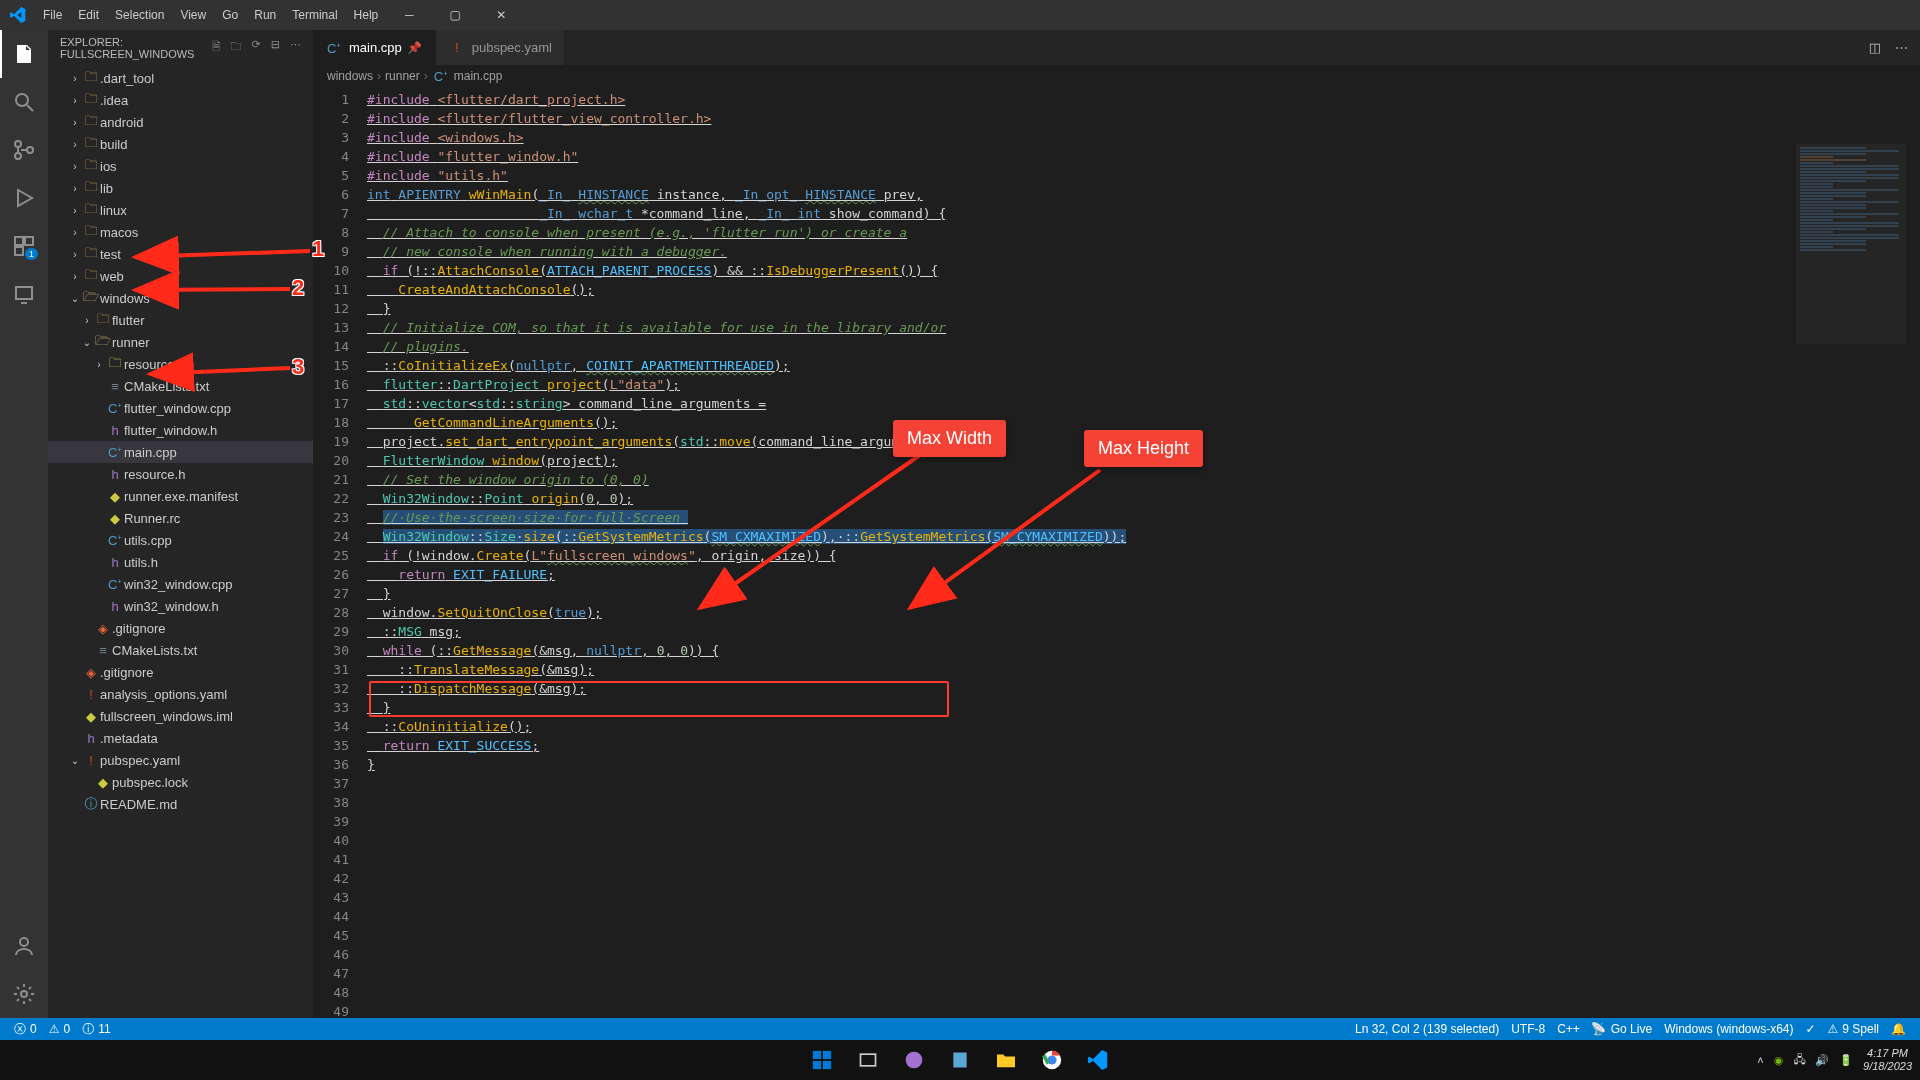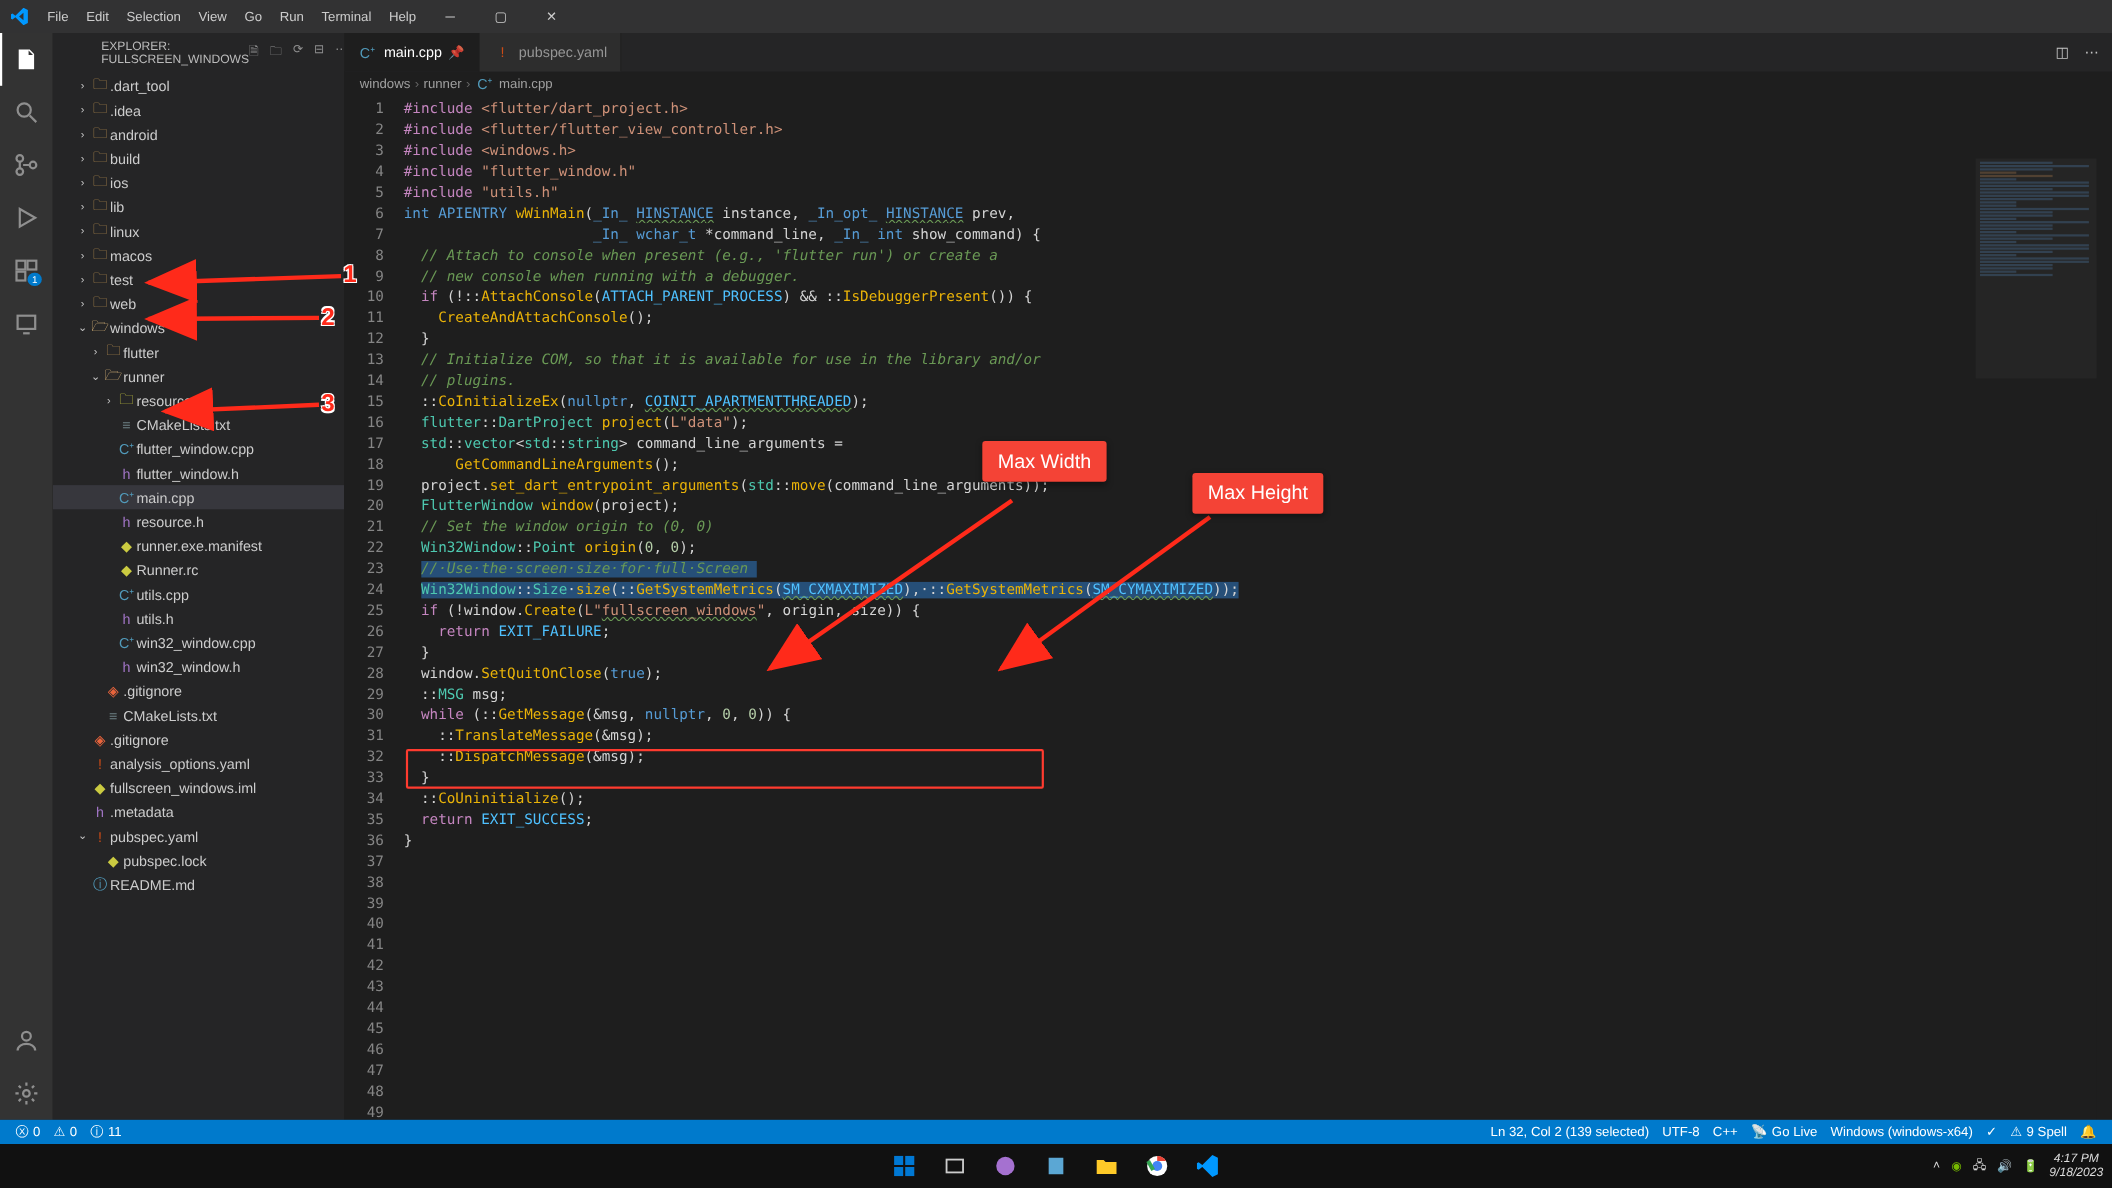--- a/index.html
+++ b/index.html
@@ -41,21 +41,21 @@
 .activitybar .act-item.active svg { opacity:1; }
 .activitybar .spacer { flex:1; }
 .act-badge { position:absolute; bottom:10px; right:10px; background:#007acc; color:#fff; font-size:9px; border-radius:8px; padding:0 4px; line-height:12px; }
 
 
 .sidebar {
   position:absolute; left:48px; top:30px; bottom:22px; width:265px;
   background:#252526; color:#cccccc; font-size:13px; overflow:hidden;
 }
 .sidebar-header { height:35px; display:flex; align-items:center; padding:0 12px; font-size:11px; color:#bbbbbb; justify-content:space-between;}
-.sidebar-header .title { text-transform:uppercase;margin-left:32px; }
+.sidebar-header .title { text-transform:uppercase; }
 .sidebar-header .actions { display:flex; gap:10px; }
 .sidebar-header .actions span { opacity:0.7; cursor:pointer; }
 .tree { padding-top:2px; }
 .tree-row { display:flex; align-items:center; height:22px; padding-left:8px; white-space:nowrap; cursor:pointer; }
 .tree-row.selected { background:#37373d; }
 .tree-indent { display:inline-block; }
 .chev { width:14px; display:inline-flex; justify-content:center; color:#c5c5c5; font-size:10px; }
 .ficon { width:18px; display:inline-flex; justify-content:center; font-size:13px; }
 .ficon.folder { color:#c09553; }
 .ficon.folder-open { color:#dcb67a; }
@@ -75,21 +75,21 @@
 .tabsbar { height:35px; background:#252526; display:flex; align-items:stretch; }
 .tab { display:flex; align-items:center; padding:0 12px; gap:6px; background:#2d2d2d; border-right:1px solid #1e1e1e; color:#969696; font-size:13px; cursor:pointer; }
 .tab.active { background:#1e1e1e; color:#ffffff; }
 .tabsbar .spacer { flex:1; }
 .tabsbar .editor-actions { display:flex; align-items:center; gap:14px; padding-right:12px; color:#c5c5c5;}
 .breadcrumb { height:22px; display:flex; align-items:center; padding-left:14px; font-size:12px; color:#a0a0a0; gap:4px;}
 .breadcrumb .sep { color:#666; }
 
 .codewrap { flex:1; display:flex; position:relative; overflow:hidden; }
 .gutter { width:54px; text-align:right; padding-right:18px; color:#858585; font-family:Consolas,monospace; font-size:13px; line-height:19px; padding-top:3px; user-select:none;}
-.code { flex:1; font-family:Consolas,monospace; font-size:13px; line-height:19px; padding-top:3px; color:#d4d4d4; white-space:pre; position:relative;}
+.code { flex:1; font-family:Consolas,monospace; font-size:13px; line-height:19px; padding-top:3px; color:#d4d4d4; white-space:pre; position:relative;text-decoration:underline;}
 
 .tok-key { color:#569cd6; }
 .tok-keyp { color:#c586c0; }
 .tok-str { color:#ce9178; }
 .tok-type { color:#4ec9b0; }
 .tok-func { color:#eab308; }
 .tok-comment { color:#6a9955; font-style:italic; }
 .tok-num { color:#b5cea8; }
 .tok-macro { color:#569cd6; }
 .tok-const { color:#4fc1ff; }
@@ -633,21 +633,21 @@
     <span>🖧</span>
     <span>🔊</span>
     <span>🔋</span>
     <div class="clock">
       <div>4:17 PM</div>
       <div>9/18/2023</div>
     </div>
   </div>
 </div>
 
-<div class="callout" style="left:893px; top:401px;text-align:right;">Max Width</div>
+<div class="callout" style="left:893px; top:420px;text-align:right;">Max Width</div>
 <div class="callout" style="left:1084px; top:430px;">Max Height</div>
 
 <svg class="anno" style="left:0;top:0" width="1920" height="1080">
   <defs>
     <marker id="ah" markerWidth="12" markerHeight="10" refX="11" refY="5" orient="auto">
       <path d="M0,0 L12,5 L0,10 z" fill="#ff2a1a"></path>
     </marker>
   </defs>
 
   <line x1="310" y1="251" x2="135" y2="257" stroke="#ff2a1a" stroke-width="4" marker-end="url(#ah)"></line>

